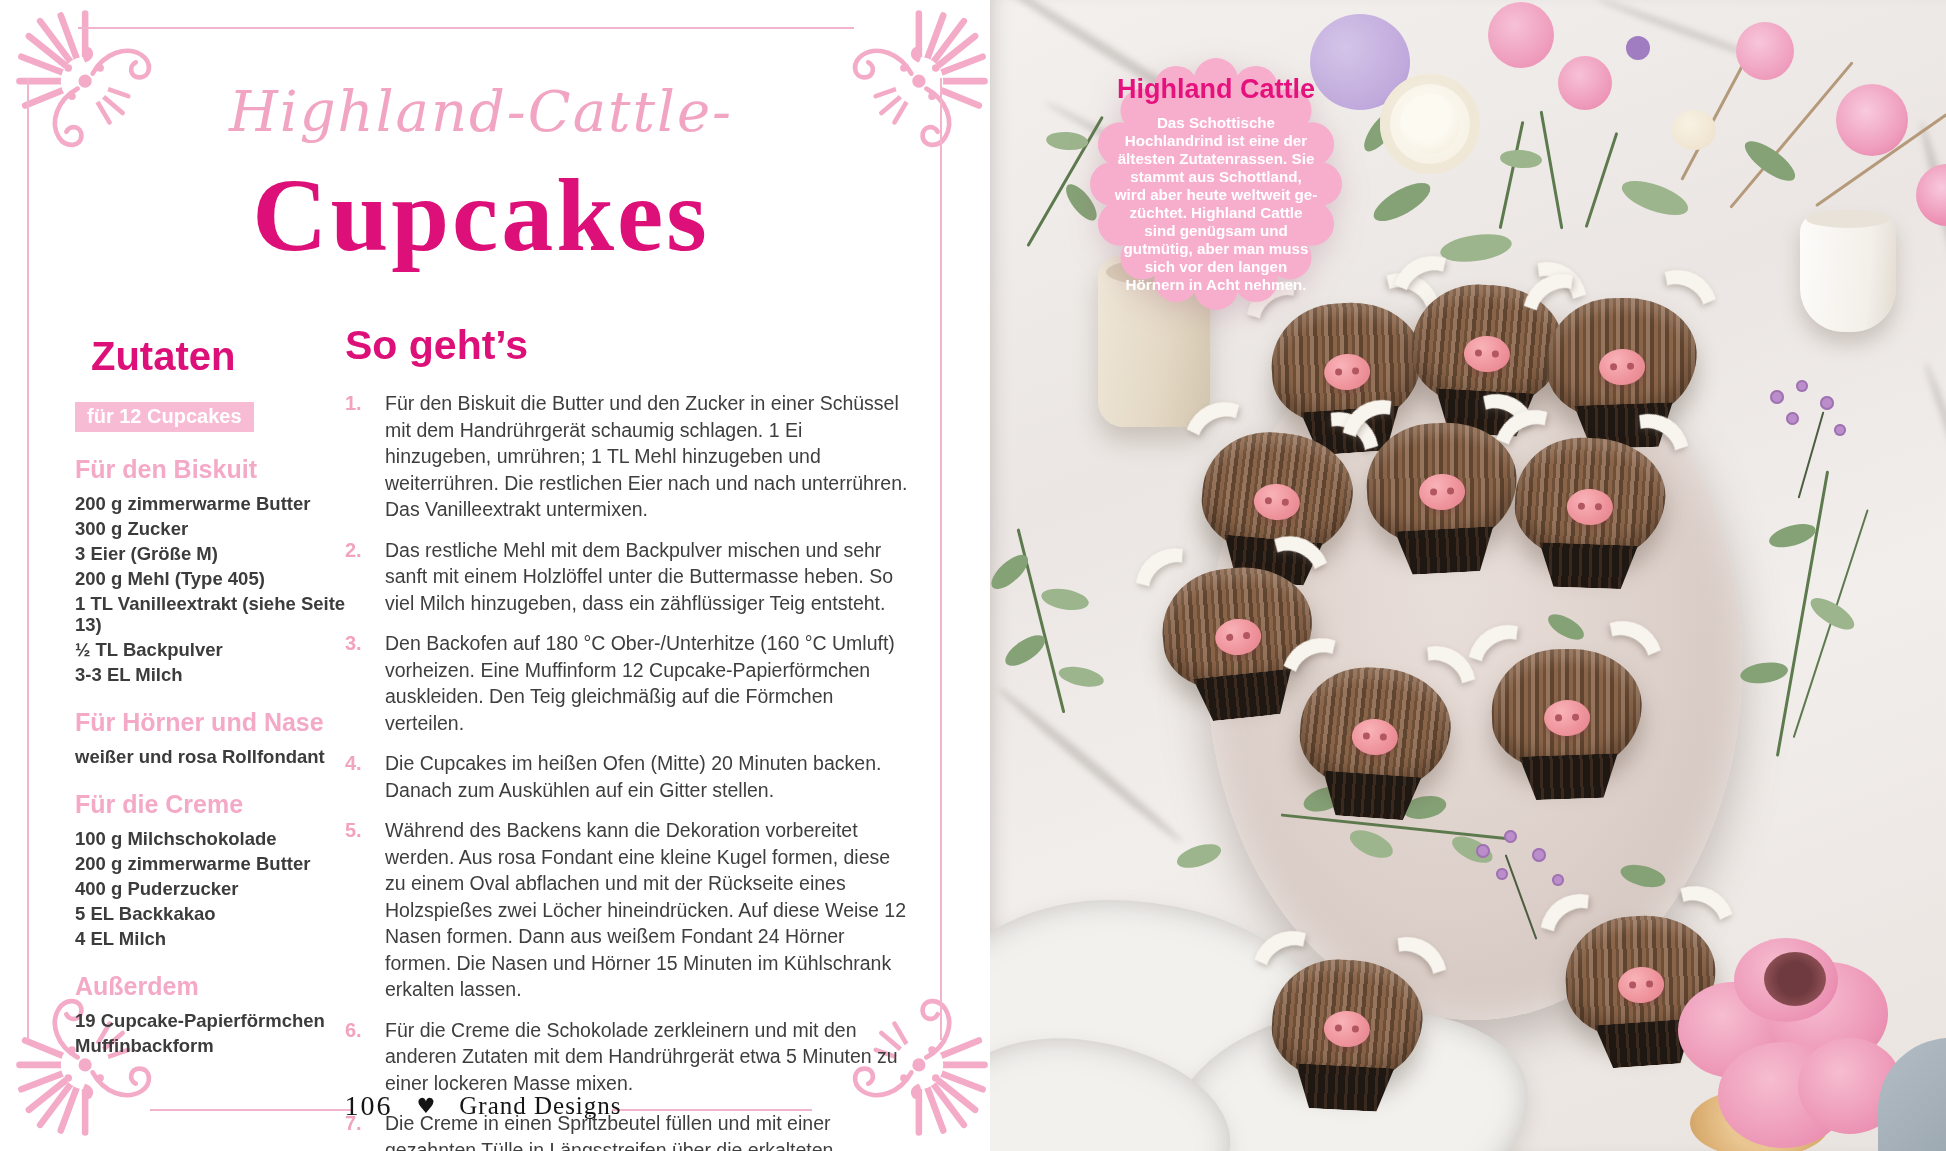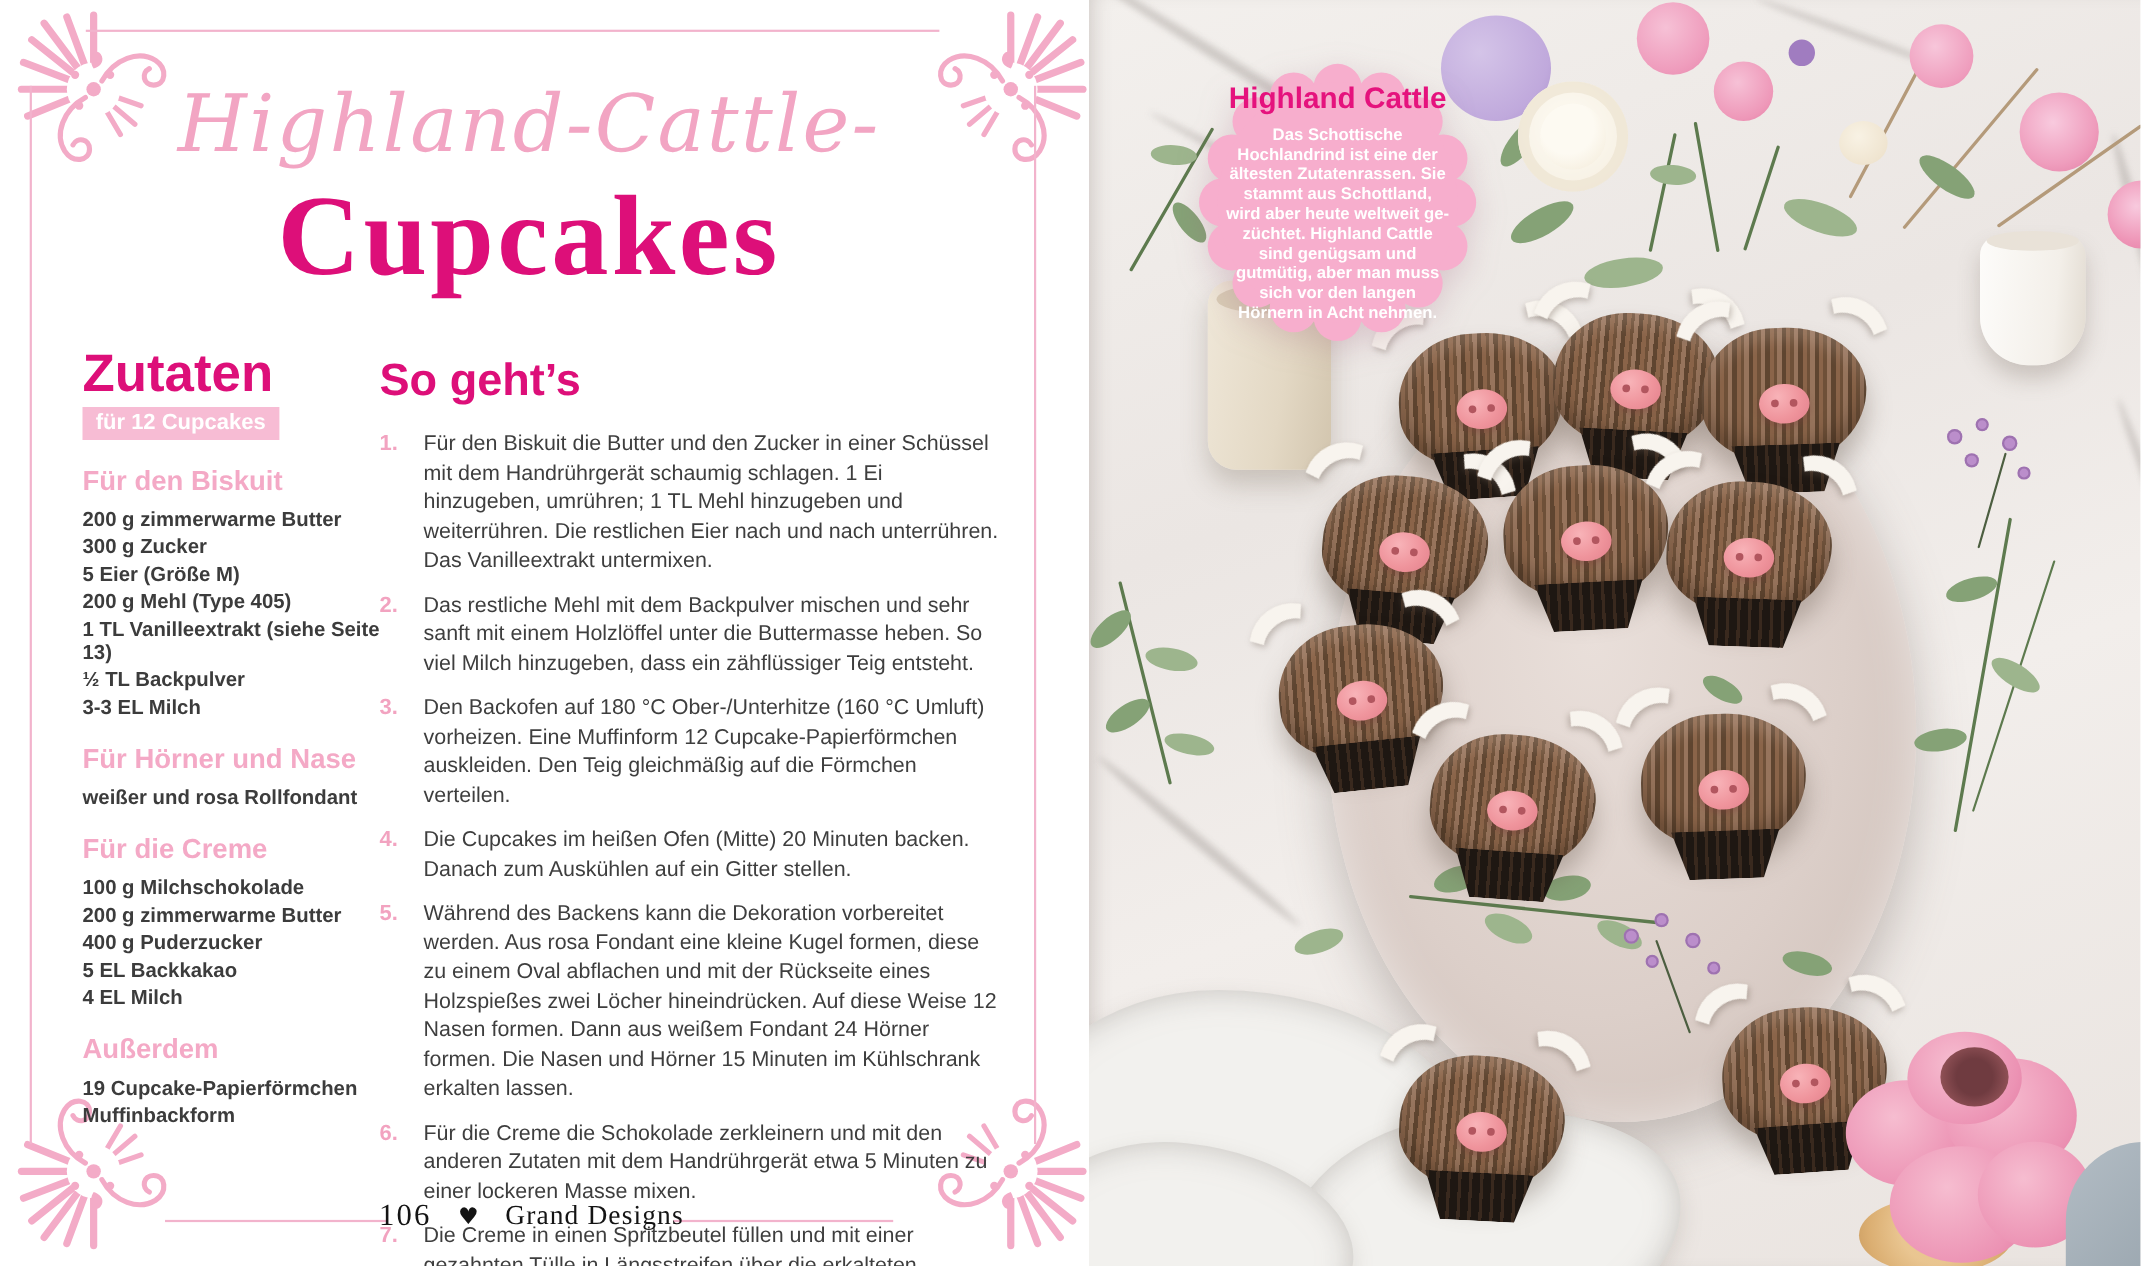--- a/index.html
+++ b/index.html
@@ -16,26 +16,26 @@
 
   .rule{position:absolute;background:#f2b3cc;}
   .rule.top{left:78px;top:27px;width:776px;height:2px;}
   .rule.left{left:27px;top:78px;width:2px;height:962px;}
   .rule.right{left:940px;top:78px;width:2px;height:962px;}
   .rule.b1{left:150px;top:1109px;width:202px;height:2px;}
   .rule.b2{left:612px;top:1109px;width:200px;height:2px;}
 
   .title-block{position:absolute;left:0;top:66px;width:962px;text-align:center;}
   .title-script{font-family:"DejaVu Serif",serif;font-style:italic;font-weight:400;
-    font-size:72px;line-height:92px;color:#f2a5c3;letter-spacing:2px;}
+    font-size:56px;line-height:92px;color:#f2a5c3;letter-spacing:2px;}
   .title-main{margin:2px 0 0 0;font-family:"Liberation Serif",serif;font-weight:700;
     font-size:104px;line-height:110px;color:#dd0f79;letter-spacing:3px;}
 
   .ingredients{position:absolute;left:75px;top:320px;width:280px;}
-  .ingredients h2{margin:0;font-size:48px;line-height:40px;font-weight:700;color:#dd0f79;}
+  .ingredients h2{margin:16px;font-size:40px;line-height:40px;font-weight:700;color:#dd0f79;}
   .yield-pill{display:inline-block;margin-top:10px;padding:3px 12px 4px 12px;background:#f7bcd4;
     color:#ffffff;font-size:20px;font-weight:700;}
   .ingredients h3{margin:24px 0 10px 0;font-size:25px;line-height:27px;font-weight:700;color:#f4a9c6;}
   .ingredients ul{margin:0;padding:0;list-style:none;}
   .ingredients li{font-size:18.5px;line-height:21px;font-weight:700;color:#3c3c3c;margin:0 0 4px 0;}
 
   .steps{position:absolute;left:345px;top:322px;width:566px;}
   .steps h2{margin:0 0 22px 0;font-size:41px;line-height:46px;font-weight:700;color:#dd0f79;}
   .step{display:grid;grid-template-columns:40px 1fr;margin:0 0 14px 0;}
   .step .num{font-size:20px;font-weight:700;color:#f2a3c0;line-height:26.5px;}
@@ -246,21 +246,21 @@
     </header>
 
     <aside class="ingredients">
       <h2>Zutaten</h2>
       <div><span class="yield-pill">für 12 Cupcakes</span></div>
 
       <h3>Für den Biskuit</h3>
       <ul>
         <li>200 g zimmerwarme Butter</li>
         <li>300 g Zucker</li>
-        <li>5 Eier (Größe M)</li>
+        <li>3 Eier (Größe M)</li>
         <li>200 g Mehl (Type 405)</li>
         <li>1 TL Vanilleextrakt (siehe Seite 13)</li>
         <li>½ TL Backpulver</li>
         <li>3-3 EL Milch</li>
       </ul>
 
       <h3>Für Hörner und Nase</h3>
       <ul>
         <li>weißer und rosa Rollfondant</li>
       </ul>

